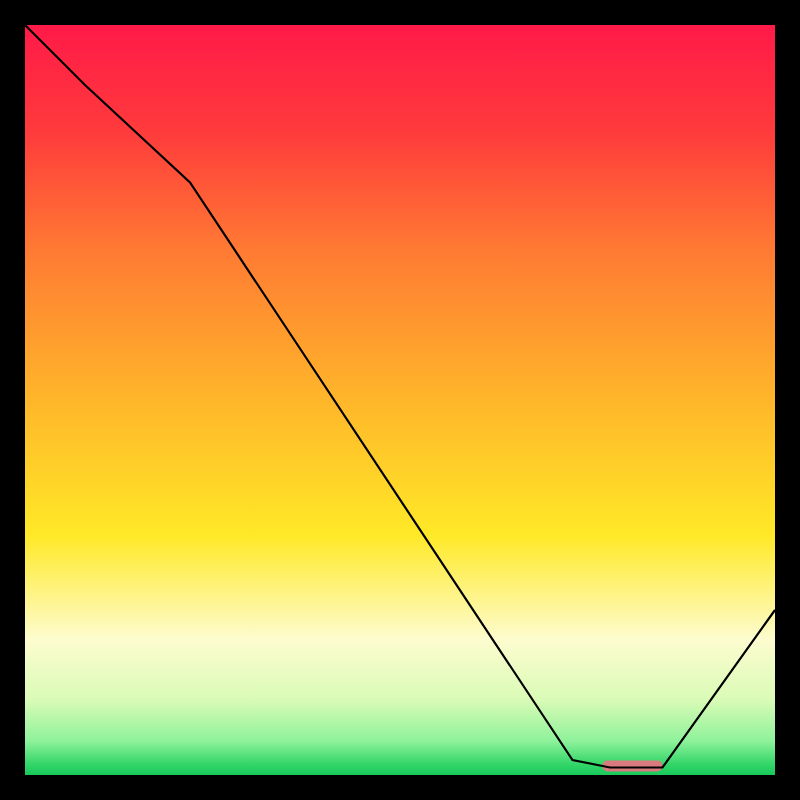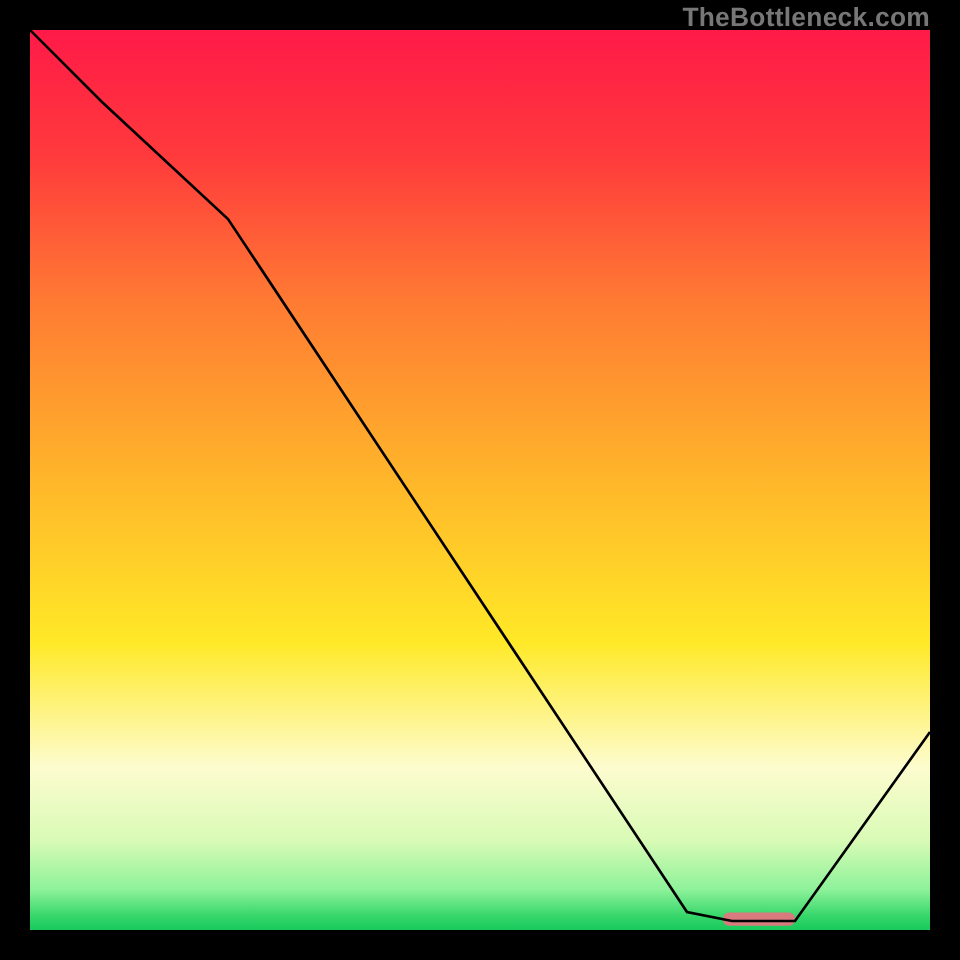--- a/index.html
+++ b/index.html
@@ -34,21 +34,20 @@
     color: #777;
     letter-spacing: 0.2px;
   }
   svg { display: block; }
 </style>
 </head>
 <body>
 
 <div class="frame">
 
-  <div class="watermark">TheBottleneck.com</div>
 
   <div class="plot-area">
     <svg id="chart-svg" width="750" height="750" viewBox="0 0 750 750">
       <defs>
         <linearGradient id="bg-grad" x1="0" y1="0" x2="0" y2="1">
             <stop offset="0%" stop-color="#ff1a48"></stop>
             <stop offset="14.000000000000002%" stop-color="#ff3a3c"></stop>
             <stop offset="30%" stop-color="#ff7a33"></stop>
             <stop offset="50%" stop-color="#ffb62a"></stop>
             <stop offset="68%" stop-color="#ffe927"></stop>

